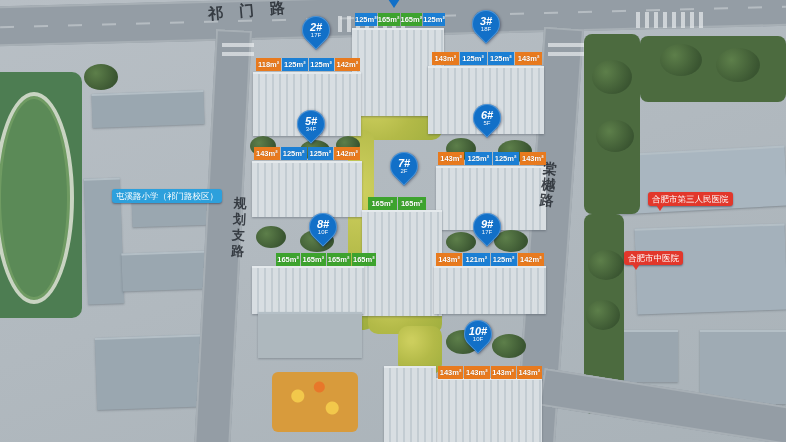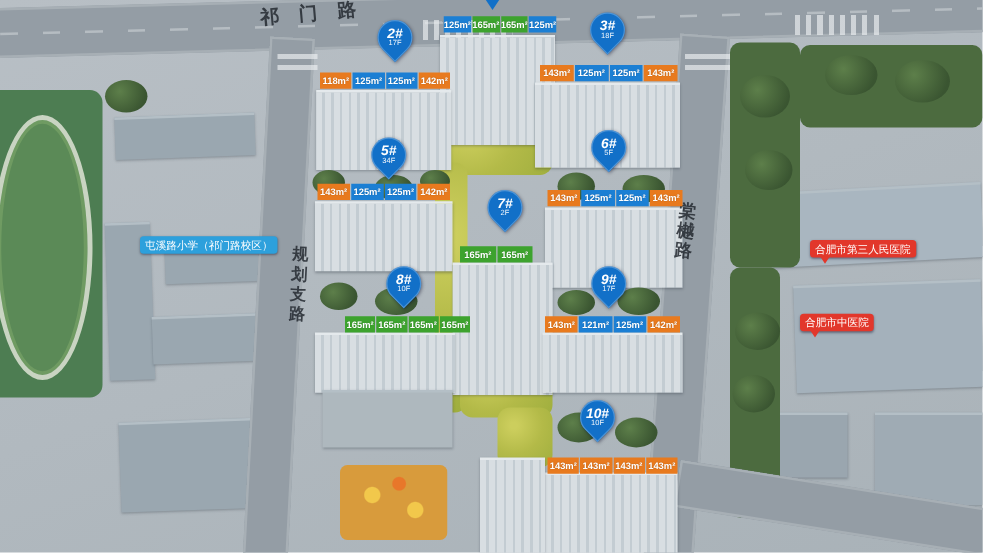--- a/index.html
+++ b/index.html
@@ -224,19 +224,19 @@
   </div>
   <div class="pin" style="left:464px;top:320px;">
     <div class="pin-inner">
       <span class="pin-num">10#</span>
       <span class="pin-floor">10F</span>
     </div>
   </div>
 
   <div class="bubble blue" style="left:112px;top:149px;margin-top:40px;">屯溪路小学（祁门路校区）</div>
   <div class="bubble red" style="left:620px;top:192px;margin-left:28px;">合肥市第三人民医院</div>
-  <div class="bubble red" style="left:640px;top:251px;">合肥市中医院</div>
+  <div class="bubble red" style="left:624px;top:251px;">合肥市中医院</div>
 
   <div class="roadname h" style="left:208px;top:1px;">祁门路</div>
   <div class="roadname v" style="left:230px;top:186px;transform:rotate(3deg);">规划支路</div>
   <div class="roadname v" style="left:541px;top:150px;transform:rotate(6deg);font-size:14px;">棠樾路</div>
 
 </div>
 
 </body></html>

